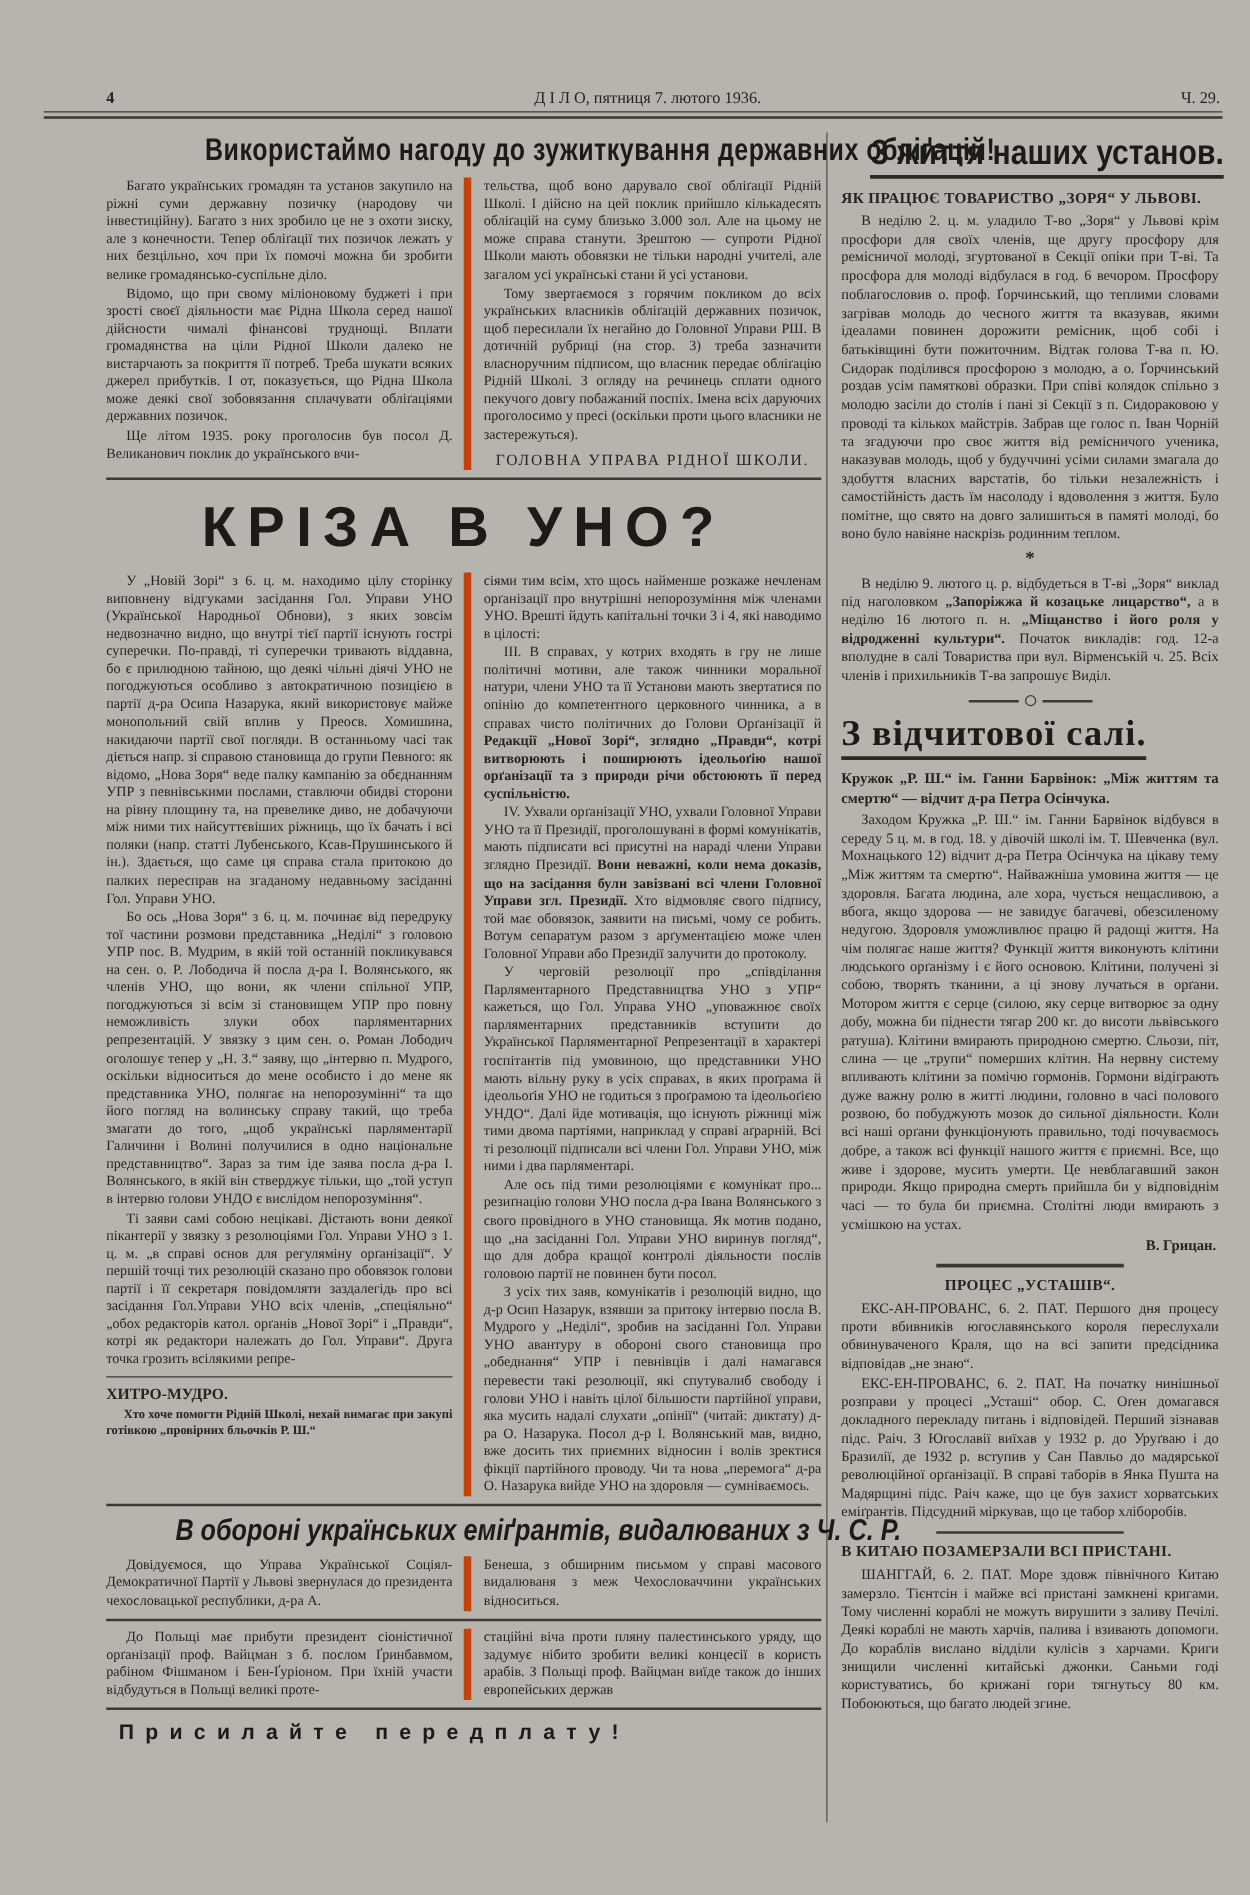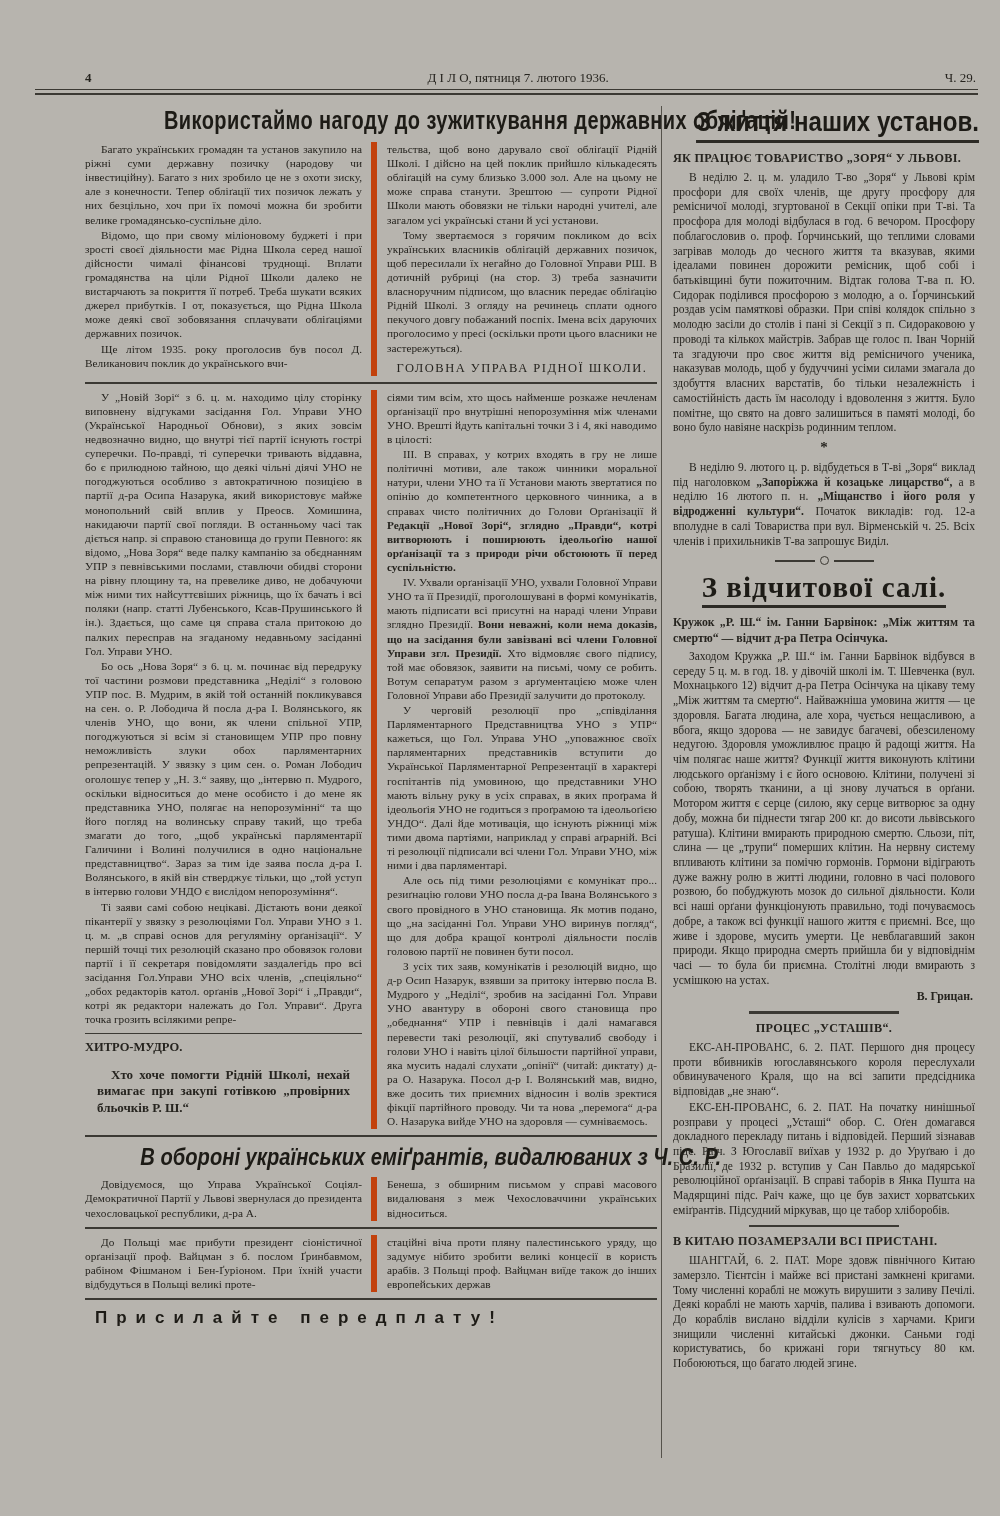--- a/index.html
+++ b/index.html
@@ -37,38 +37,38 @@
     text-align:center;margin:12px 0 10px 0;color:#1d1b16;}
   .h-art3 .cond{display:inline-block;transform:scaleX(0.84);transform-origin:center;
     font-family:"Liberation Sans",sans-serif;font-weight:700;font-size:24px;color:#1d1b16;}
   .h-art3{margin:6px 0 6px 0;font-style:italic;}
   .h-art4{font-family:"Liberation Serif",serif;font-weight:700;font-size:37px;text-align:center;
     margin:6px 0 8px 0;letter-spacing:0.5px;color:#1d1b16;white-space:nowrap;}
   .h-right1{text-align:center;margin:0 0 8px 0;}
   .h-right1 .cond{display:inline-block;transform:scaleX(0.86);transform-origin:center;white-space:nowrap;
     font-family:"Liberation Sans",sans-serif;font-weight:700;font-size:28px;color:#1d1b16;
     border-bottom:3px solid #2c2a25;padding-bottom:2px;}
-  .h-right2{text-align:center;margin:4px 0 7px 0;}
+  .h-right2{text-align:left;margin:4px 0 7px 0;}
   .h-right2 .big{display:inline-block;font-family:"Liberation Serif",serif;font-weight:700;font-size:29px;
     color:#1d1b16;border-bottom:3px solid #2c2a25;padding-bottom:1px;letter-spacing:1px;white-space:nowrap;}
   .subhead{font-weight:700;font-size:12.2px;margin:0 0 4px 0;text-align:left;letter-spacing:0.3px;}
   .subhead.ctr{text-align:center;}
   
   .hrule{border:none;height:0;border-top:2.5px solid #3b3933;margin:6px 0;}
   .hrule.thin{border-top-width:1.5px;}
   .short-rule{width:150px;height:2.5px;background:#3b3933;margin:7px auto;}
   .sig{text-align:center;font-size:12.5px;letter-spacing:1.5px;margin-top:6px;}
   .sig-right{text-align:right;font-weight:700;font-size:11.8px;margin:2px 2px 0 0;}
   .sep-star{text-align:center;font-size:15px;font-weight:700;line-height:1;margin:5px 0;}
   .sep-o{display:flex;align-items:center;justify-content:center;gap:5px;margin:8px 0 6px 0;}
   .sep-o .bar{width:40px;height:2px;background:#3b3933;}
   .sep-o .dot{width:7px;height:7px;border:1.8px solid #3b3933;border-radius:50%;background:transparent;}
   
   .khytro-title{font-weight:700;font-size:12.5px;margin:4px 0 2px 0;}
-  .khytro-text{font-weight:700;font-size:13px;line-height:1.3;text-align:justify;margin:12px;text-indent:14px;}
+  .khytro-text{font-weight:700;font-size:10px;line-height:1.3;text-align:justify;margin:0;text-indent:14px;}
   
   .region-right p.body{font-size:11.5px;line-height:1.28;}
   .lead-bold{font-weight:700;font-size:11.8px;line-height:1.3;text-align:justify;margin:0 0 3px 0;}
   
   .footer-line{margin-top:8px;}
   .footer-text{font-family:"Liberation Sans",sans-serif;font-weight:700;font-size:17px;
     letter-spacing:9px;text-align:left;padding-left:10px;color:#1d1b16;}
 </style>
 </head>
 <body>
@@ -100,20 +100,21 @@
         <p class="body noind">тельства, щоб воно дарувало свої обліґації Рідній Школі. І дійсно на цей поклик прийшло кількадесять обліґацій на суму близько 3.000 зол. Але на цьому не може справа станути. Зрештою — супроти Рідної Школи мають обовязки не тільки народні учителі, але загалом усі українські стани й усі установи.</p>
         <p class="body">Тому звертаємося з горячим покликом до всіх українських власників обліґацій державних позичок, щоб пересилали їх негайно до Головної Управи РШ. В дотичній рубриці (на стор. 3) треба зазначити власноручним підписом, що власник передає обліґацію Рідній Школі. З огляду на речинець сплати одного пекучого довгу побажаний поспіх. Імена всіх даруючих проголосимо у пресі (оскільки проти цього власники не застережуться).</p>
         <div class="sig">ГОЛОВНА УПРАВА РІДНОЇ ШКОЛИ.</div>
       </div>
     </div>
   </div>
 
   <hr class="hrule">
 
   <div>
+    <div class="h-kriza">КРІЗА В УНО?</div>
     <div class="cols">
       <div class="col">
         <p class="body">У „Новій Зорі“ з 6. ц. м. находимо цілу сторінку виповнену відгуками засідання Гол. Управи УНО (Української Народньої Обнови), з яких зовсім недвозначно видно, що внутрі тієї партії існують гострі суперечки. По-правді, ті суперечки тривають віддавна, бо є прилюдною тайною, що деякі чільні діячі УНО не погоджуються особливо з автократичною позицією в партії д-ра Осипа Назарука, який використовує майже монопольний свій вплив у Преосв. Хомишина, накидаючи партії свої погляди. В останньому часі так діється напр. зі справою становища до групи Певного: як відомо, „Нова Зоря“ веде палку кампанію за обєднанням УПР з певнівськими послами, ставлючи обидві сторони на рівну площину та, на превелике диво, не добачуючи між ними тих найсуттєвіших ріжниць, що їх бачать і всі поляки (напр. статті Лубенського, Ксав-Прушинського й ін.). Здається, що саме ця справа стала притокою до палких пересправ на згаданому недавньому засіданні Гол. Управи УНО.</p>
         <p class="body">Бо ось „Нова Зоря“ з 6. ц. м. починає від передруку тої частини розмови представника „Неділі“ з головою УПР пос. В. Мудрим, в якій той останній покликувався на сен. о. Р. Лободича й посла д-ра І. Волянського, як членів УНО, що вони, як члени спільної УПР, погоджуються зі всім зі становищем УПР про повну неможливість злуки обох парляментарних репрезентацій. У звязку з цим сен. о. Роман Лободич оголошує тепер у „Н. З.“ заяву, що „інтервю п. Мудрого, оскільки відноситься до мене особисто і до мене як представника УНО, полягає на непорозумінні“ та що його погляд на волинську справу такий, що треба змагати до того, „щоб українські парляментарії Галичини і Волині получилися в одно національне представництво“. Зараз за тим іде заява посла д-ра І. Волянського, в якій він стверджує тільки, що „той уступ в інтервю голови УНДО є вислідом непорозуміння“.</p>
         <p class="body">Ті заяви самі собою нецікаві. Дістають вони деякої пікантерії у звязку з резолюціями Гол. Управи УНО з 1. ц. м. „в справі основ для регуляміну орґанізації“. У першій точці тих резолюцій сказано про обовязок голови партії і її секретаря повідомляти заздалегідь про всі засідання Гол.Управи УНО всіх членів, „спеціяльно“ „обох редакторів катол. орґанів „Нової Зорі“ і „Правди“, котрі як редактори належать до Гол. Управи“. Друга точка грозить всілякими репре-</p>
         <hr class="hrule thin">
         <div>
           <div class="khytro-title">ХИТРО-МУДРО.</div>
           <p class="khytro-text">Хто хоче помогти Рідній Школі, нехай вимагає при закупі готівкою „провірних бльочків Р. Ш.“</p>
         </div>

